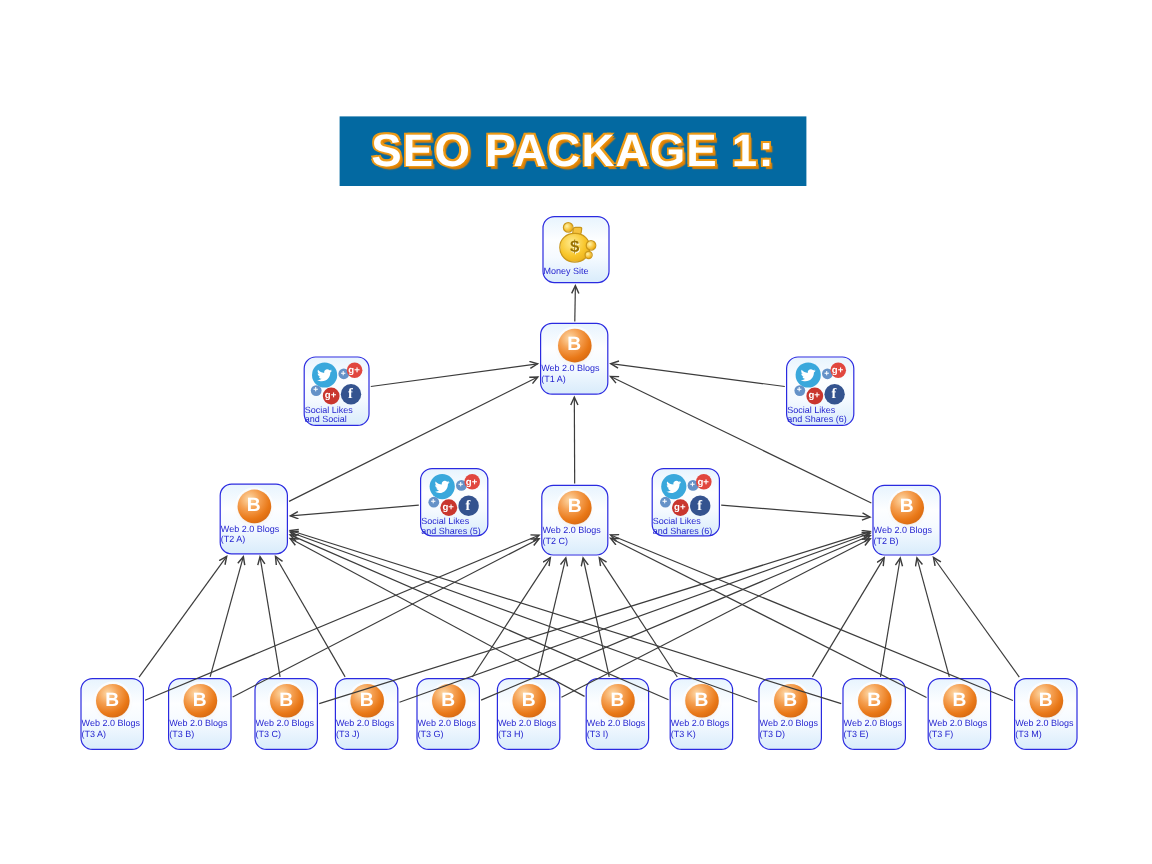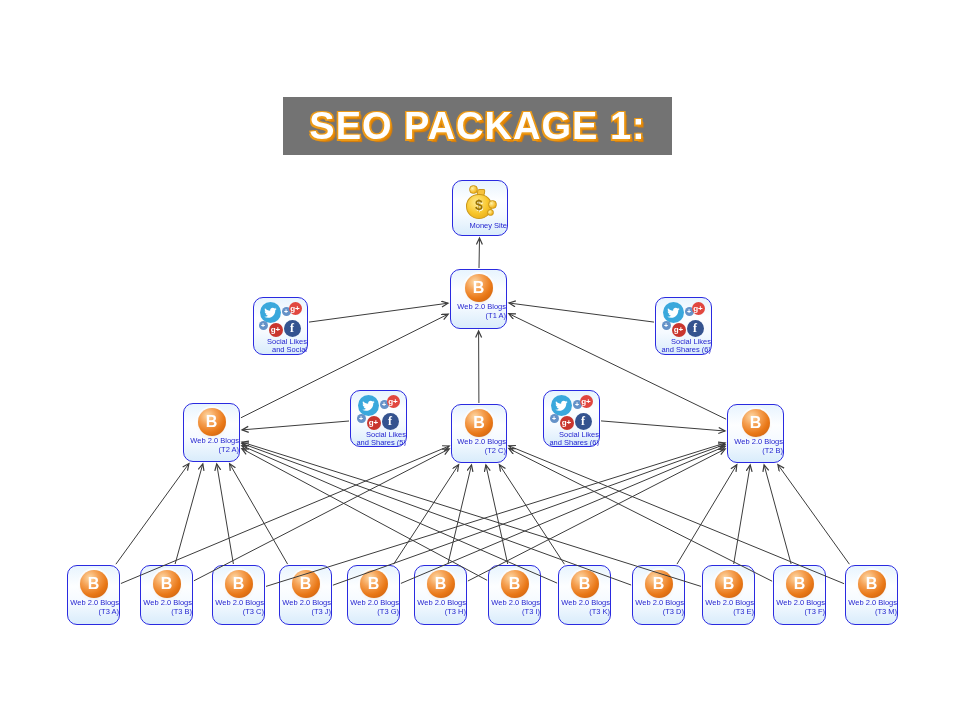--- a/index.html
+++ b/index.html
@@ -24,21 +24,21 @@
   .node{
     position:absolute;box-sizing:border-box;
     border:1.5px solid var(--node-border,#2a2ae0);
     border-radius:10px;
     background:linear-gradient(180deg,#e8f4fe 0%,#fdfeff 35%,#f5faff 62%,#d9ecfb 100%);
     display:flex;flex-direction:column;align-items:center;justify-content:flex-start;
     padding-top:4px;z-index:2;
   }
   .node .label,.node .sublabel{
     font-size:7.5px;line-height:1.15;color:var(--label-color,#2525d0);
-    text-align:right;white-space:nowrap;width:100%;overflow:hidden;
+    text-align:left;white-space:nowrap;width:100%;overflow:hidden;
   }
   .node .icon{flex:0 0 auto;display:flex;align-items:center;justify-content:center;margin-bottom:1px;}
 
   
   .blog-ball{
     width:28px;height:28px;border-radius:50%;
     background:radial-gradient(circle at 35% 28%, #fdd9a8 0%, #f5a052 32%, #e97817 62%, #c2590c 100%);
     color:#fff;font-weight:bold;font-size:16px;
     display:flex;align-items:center;justify-content:center;
     box-shadow:0 0 0 2px rgba(255,255,255,.7), 0 1px 2px rgba(120,60,0,.35);
@@ -70,21 +70,21 @@
 
   
   #edges-svg{position:absolute;left:0;top:0;z-index:3;pointer-events:none;}
   #nodes-layer{position:absolute;left:0;top:0;width:960px;height:720px;z-index:2;}
 </style>
 </head>
 <body>
 
 <div class="stage">
 
-  <div class="banner" style="background: #737373;">
+  <div class="banner" style="background: #0369a1;">
     <span style="color: rgb(255, 255, 255);">SEO PACKAGE 1:</span>
   </div>
 
   <div id="nodes-layer">
       <div class="node" style="left: 452px; top: 180px; width: 56px; height: 56px;">
       <div class="icon">
           <div class="money-wrap">
             <div class="coin c1"></div>
             <div class="tie"></div>
             <div class="bag"></div>

